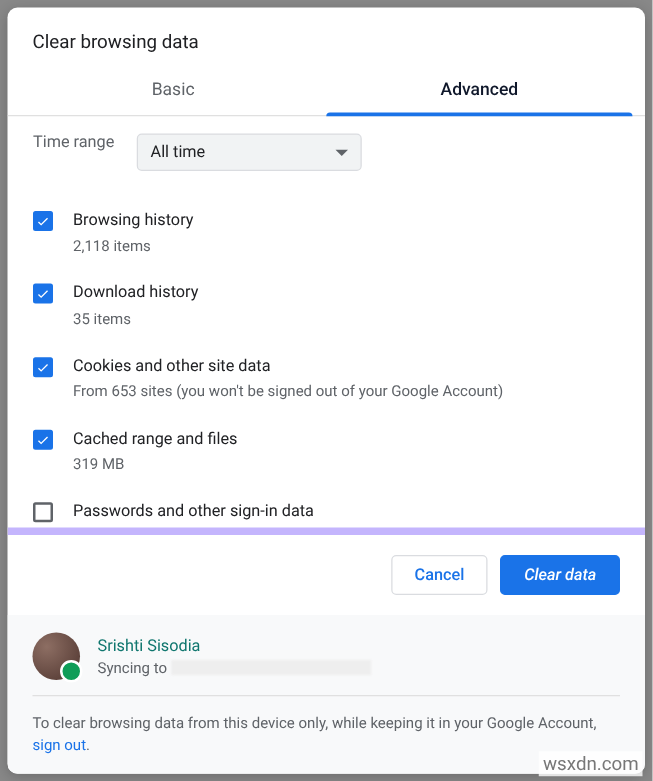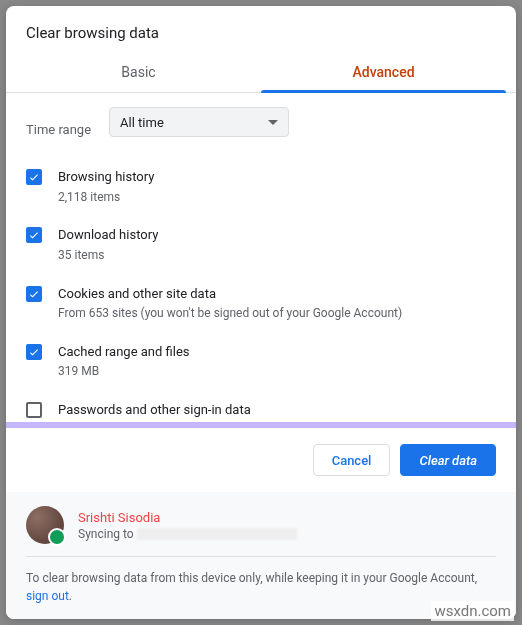--- a/index.html
+++ b/index.html
@@ -36,21 +36,21 @@
     .tab {
       flex: 1;
       text-align: center;
       padding: 10px 0 12px 0;
       color: #5f6368;
       font-size: 14px;
       cursor: pointer;
       position: relative;
     }
     .tab.active {
-      color: #c2410c;
+      color: #0f172a;
       font-weight: 500;
     }
     .tab.active::after {
       content: "";
       position: absolute;
       left: 0; right: 0; bottom: -1px;
       height: 3px;
       background: #1a73e8;
       border-radius: 3px 3px 0 0;
     }
@@ -58,21 +58,21 @@
       flex: 1;
       overflow-y: auto;
       padding: 14px 20px 0 20px;
       position: relative;
     }
     .scroll-area::-webkit-scrollbar { width: 12px; }
     .scroll-area::-webkit-scrollbar-thumb { background: #bdbdbd; border-radius: 6px; }
     .scroll-area::-webkit-scrollbar-track { background: #f1f1f1; }
     .time-row {
       display: flex;
-      align-items: flex-end;
+      align-items: flex-start;
       gap: 18px;
       margin-bottom: 20px;
     }
     .time-label { color: #5f6368; font-size: 13px; }
     .select {
       flex: 0 0 180px;
       height: 30px;
       border: 1px solid #dadce0;
       background: #f1f3f4;
       border-radius: 4px;
@@ -165,21 +165,21 @@
     }
     .avatar::after {
       content: "";
       position: absolute;
       bottom: -2px; right: -2px;
       width: 14px; height: 14px;
       border-radius: 50%;
       background: #0f9d58;
       border: 2px solid #fff;
     }
-    .account-name { font-size: 13px; color: #ef4444; }
+    .account-name { font-size: 13px; color: #0f766e; }
     .account-sync { font-size: 12px; color: #5f6368; margin-top: 2px; }
     .sync-redact {
       display: inline-block;
       width: 160px; height: 12px;
       background: #eeeeee;
       vertical-align: middle;
       filter: blur(1px);
     }
     .note { font-size: 12px; color: #5f6368; line-height: 1.5; }
     .note a { color: #1a73e8; text-decoration: none; cursor: pointer; }

